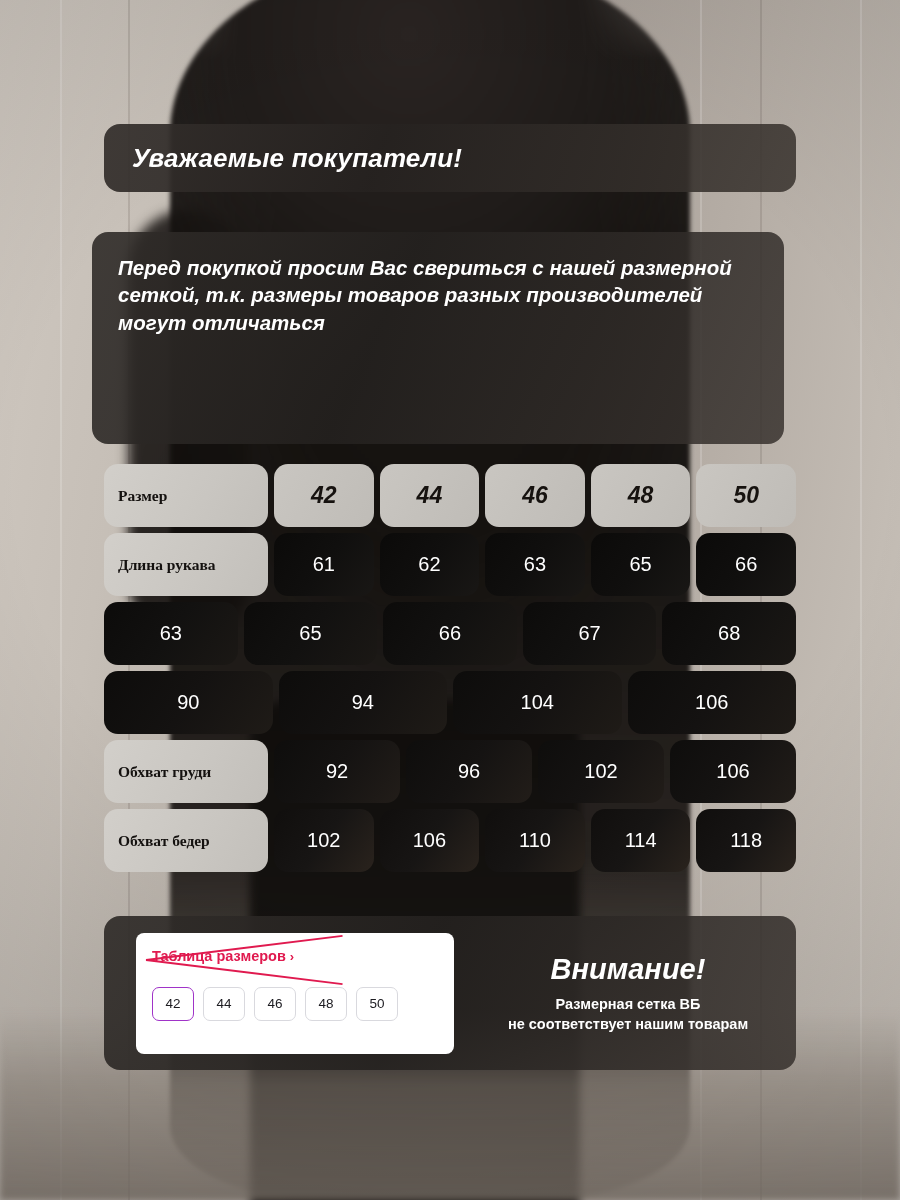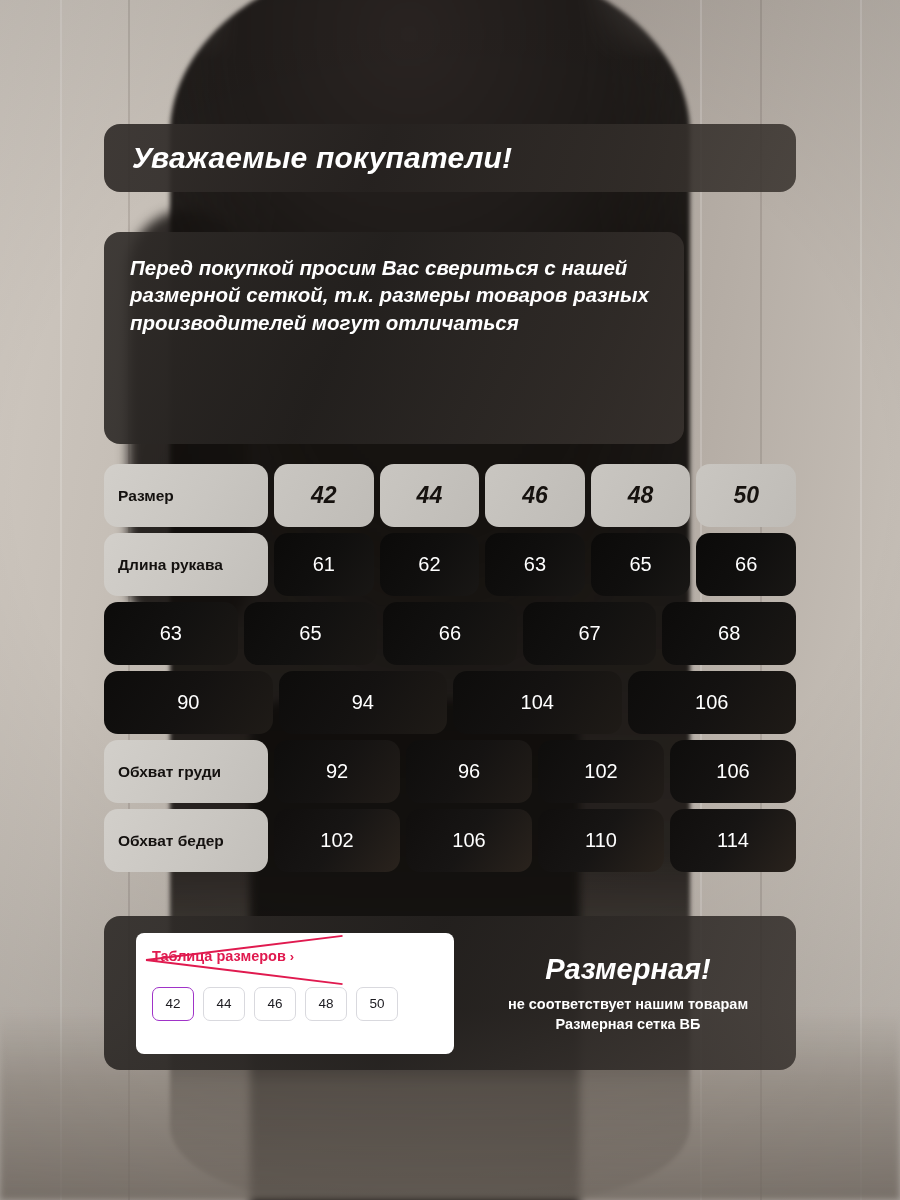--- a/index.html
+++ b/index.html
@@ -101,33 +101,33 @@
     width: 692px;
     height: 68px;
     display: flex;
     align-items: center;
     padding-left: 28px;
     background: linear-gradient(110deg, rgba(52,47,44,0.93) 0%, rgba(38,34,32,0.9) 40%, rgba(60,54,49,0.88) 100%);
     border-radius: 16px;
   }
   #title-panel .title-text {
     color: #ffffff;
-    font-size: 30px;
+    font-size: 26px;
     font-weight: bold;
     font-style: italic;
     letter-spacing: 0.2px;
     white-space: nowrap;
   }
 
   
   #notice-panel {
     position: absolute;
-    left: 104px;
+    left: 92px;
     top: 232px;
-    width: 580px;
+    width: 692px;
     height: 212px;
     border-radius: 16px;
     padding: 22px 26px 10px 26px;
     background: linear-gradient(115deg, rgba(48,44,41,0.9) 0%, rgba(36,33,31,0.88) 42%, rgba(58,52,48,0.86) 100%);
   }
   .notice-p {
     color: #ffffff;
     font-size: 20.5px;
     font-weight: bold;
     font-style: italic;
@@ -166,20 +166,21 @@
     width: 164px;
     flex: none;
     background: linear-gradient(120deg, #d2cfca 0%, #c9c6c1 60%, #c2bfba 100%);
     color: #14110f;
     font-size: 15.5px;
     font-weight: bold;
     justify-content: flex-start;
     padding-left: 14px;
     line-height: 1.14;
     text-align: left;
+    font-family: Liberation Serif, serif;
   }
   .head-size-cell {
     flex: 1;
     background: linear-gradient(120deg, #c9c6c1 0%, #bfbcb7 100%);
     color: #16120f;
     font-size: 23px;
     font-weight: bold;
     font-style: italic;
   }
   .val-cell {
@@ -352,20 +353,21 @@
       <div class="cell val-cell">102</div>
       <div class="cell val-cell">106</div>
     </div>
 
     <div class="trow">
       <div class="cell label-cell">Обхват бедер</div>
       <div class="cell val-cell">102</div>
       <div class="cell val-cell">106</div>
       <div class="cell val-cell">110</div>
       <div class="cell val-cell">114</div>
+      <div class="cell val-cell">118</div>
     </div>
 
   </div>
 
   <div id="bottom-panel">
 
     <div id="wb-card">
       <span class="wb-link">
         <span>Таблица размеров</span>
         <span class="chev">›</span>
@@ -375,20 +377,20 @@
       <div id="wb-sizes">
         <div class="wb-size active">42</div>
         <div class="wb-size">44</div>
         <div class="wb-size">46</div>
         <div class="wb-size">48</div>
         <div class="wb-size">50</div>
       </div>
     </div>
 
     <div id="attention">
-      <div class="att-title">Размерная!</div>
+      <div class="att-title">Внимание!</div>
+      <div class="att-sub">Размерная сетка ВБ</div>
       <div class="att-sub">не соответствует нашим товарам</div>
-      <div class="att-sub">Размерная сетка ВБ</div>
     </div>
 
   </div>
 
 </div>
 
 </body></html>

